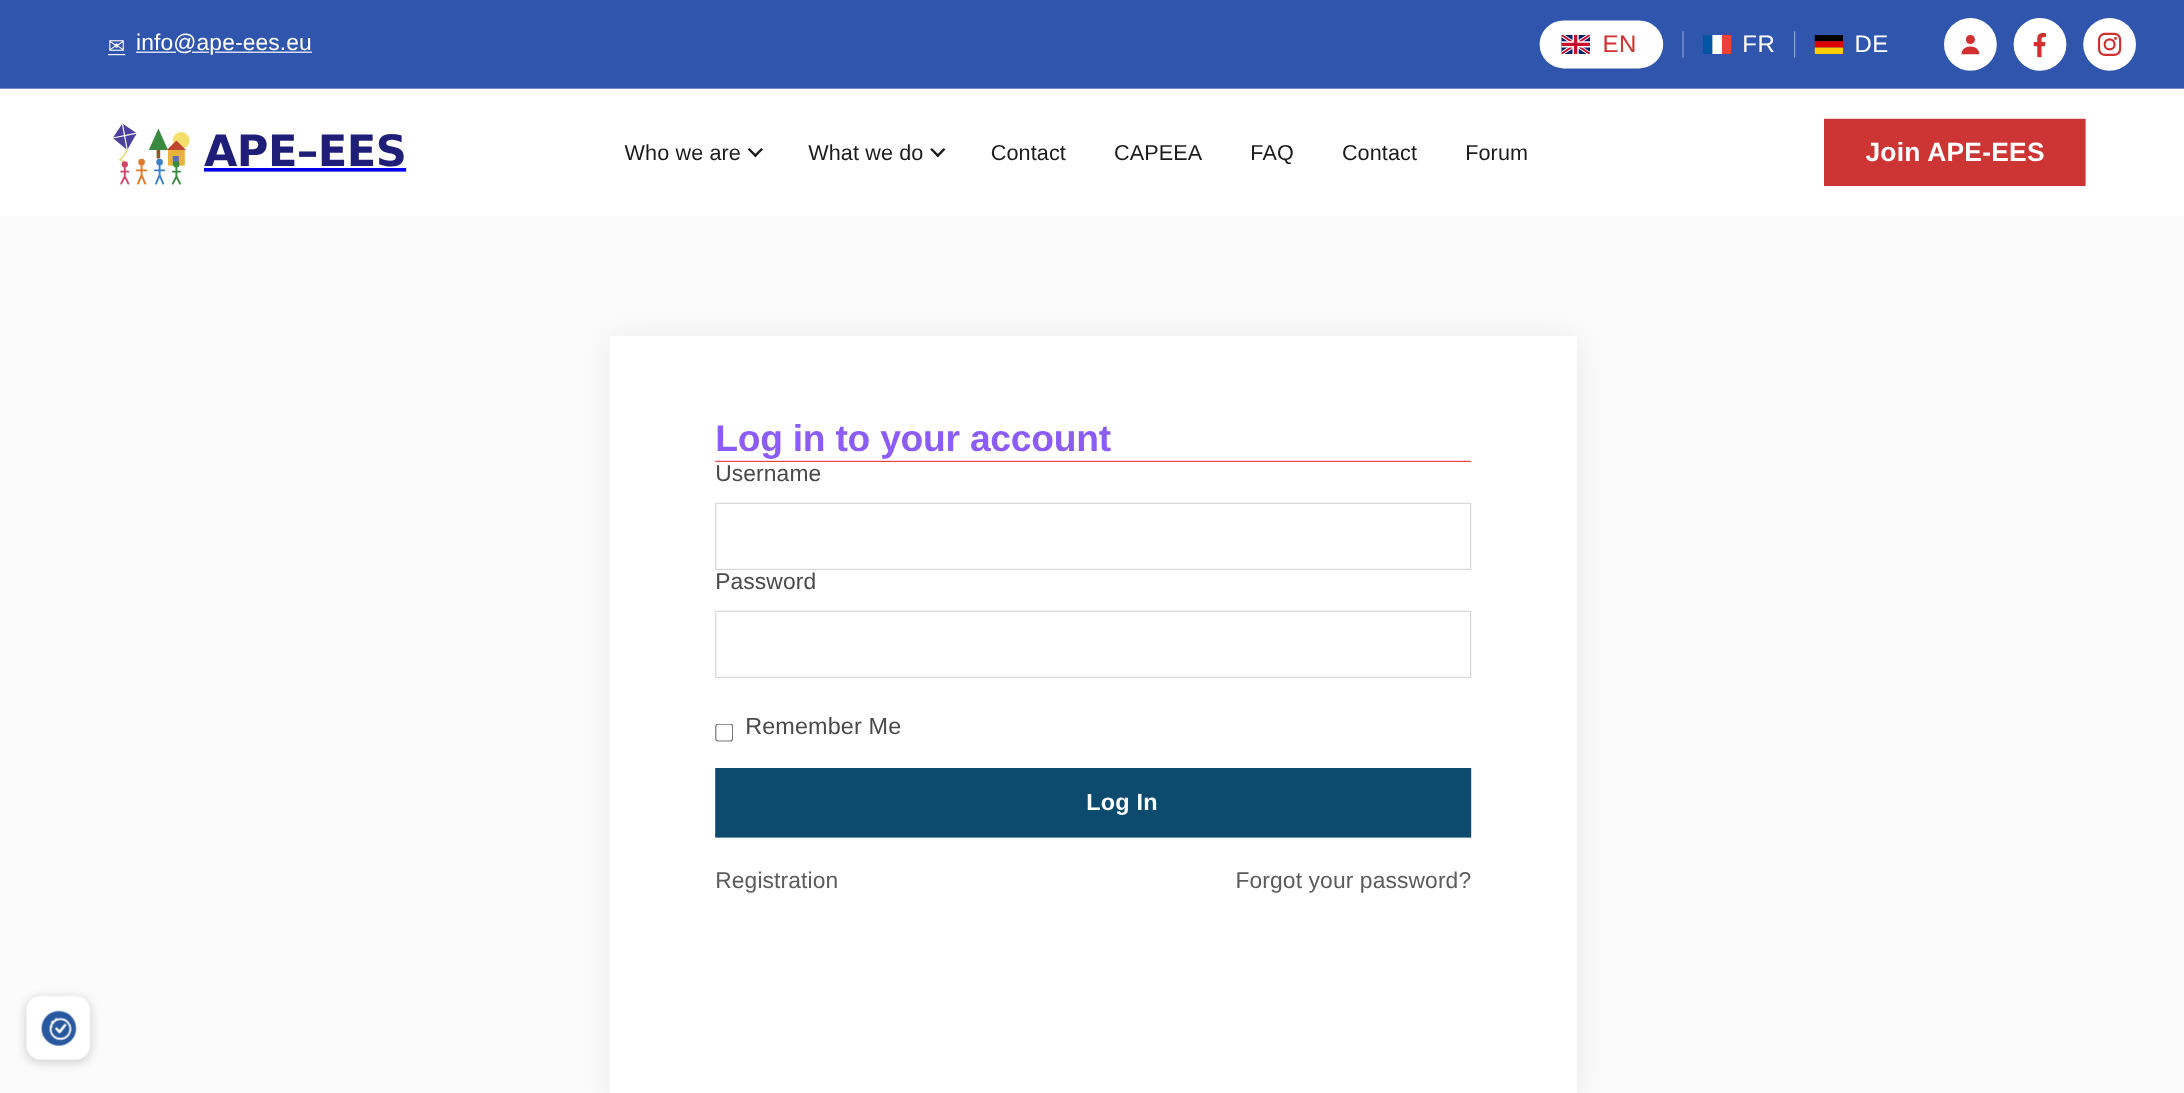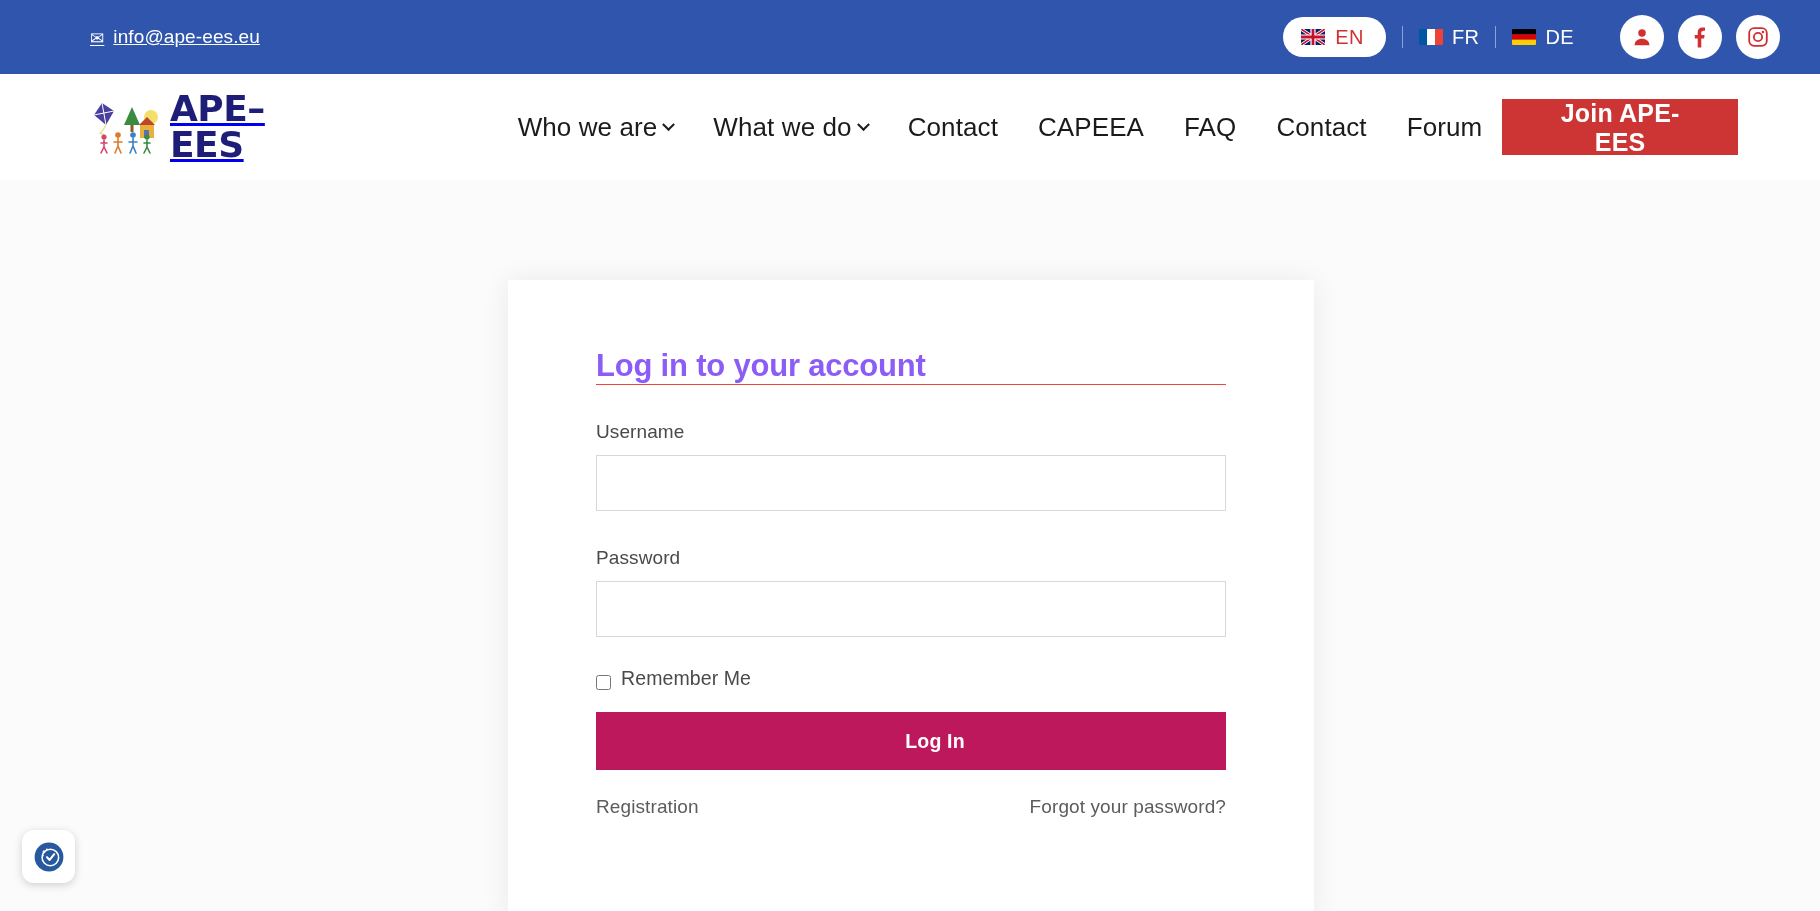--- a/index.html
+++ b/index.html
@@ -145,42 +145,42 @@
   .nav {
     display: flex;
     align-items: center;
     gap: 0;
     margin-left: 162px;
   }
   .nav-item {
     display: flex;
     align-items: center;
     gap: 7px;
-    font-size: 26px;
+    font-size: 18px;
     color: #1b1b1b;
     padding: 0 20px;
     cursor: pointer;
     white-space: nowrap;
     letter-spacing: .1px;
   }
   .chev {
     display: inline-block;
     width: 9px;
     height: 9px;
     border-right: 2.2px solid #1b1b1b;
     border-bottom: 2.2px solid #1b1b1b;
     transform: rotate(45deg) translate(-2px, -2px);
   }
 
   .join-btn {
     margin-left: auto;
     margin-right: 66px;
     background: #cd3434;
     color: #ffffff;
-    font-size: 25px;
+    font-size: 22px;
     font-weight: bold;
     border: none;
     padding: 0 34px;
     height: 56px;
     cursor: pointer;
     font-family: "Liberation Sans", sans-serif;
     letter-spacing: .2px;
   }
 
   
@@ -205,21 +205,20 @@
     font-size: 31px;
     font-weight: bold;
     color: #8b5cf6;
     letter-spacing: -.2px;
     border-bottom: 1px solid #ef4444;
   }
 
   .field-label {
     font-size: 19px;
     color: #4a4a4a;
-    margin-top: 36px;
     margin-bottom: 12px;
     display: block;
     letter-spacing: .1px;
   }
 
   .text-input {
     width: 100%;
     height: 56px;
     border: 1px solid #d8d8d8;
     background: #ffffff;
@@ -246,21 +245,21 @@
     font-size: 19.5px;
     color: #4a4a4a;
     cursor: pointer;
     letter-spacing: .1px;
   }
 
   .login-btn {
     margin-top: 22px;
     width: 100%;
     height: 58px;
-    background: #be185d;
+    background: #0c4a6e;
     color: #ffffff;
     font-size: 19.5px;
     font-weight: bold;
     border: none;
     cursor: pointer;
     font-family: "Liberation Sans", sans-serif;
     letter-spacing: .2px;
     padding-left: 48px;
   }
 

